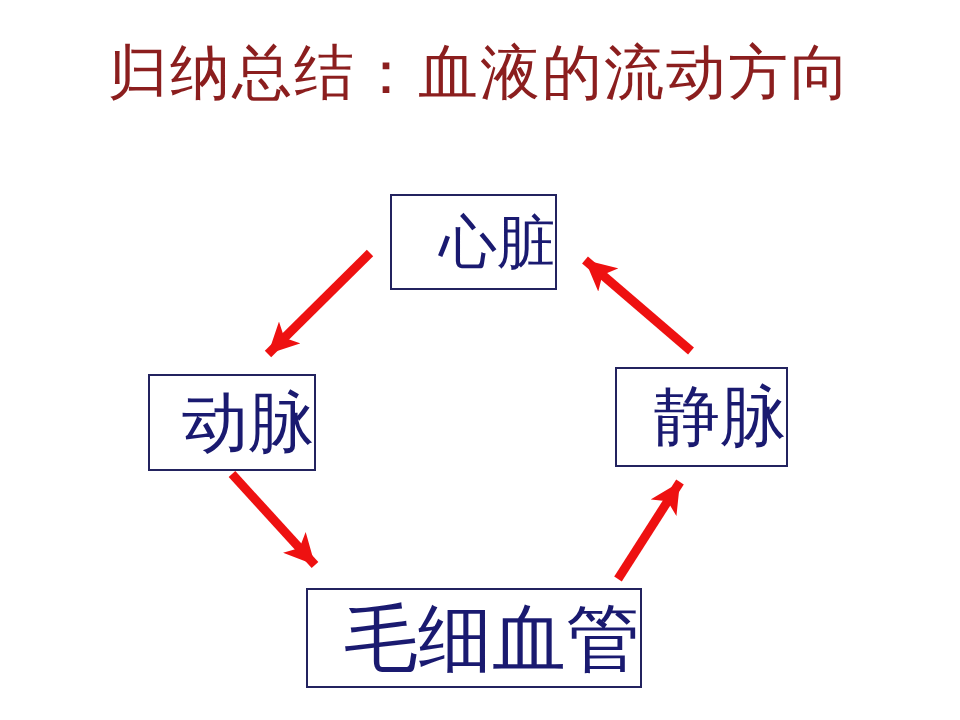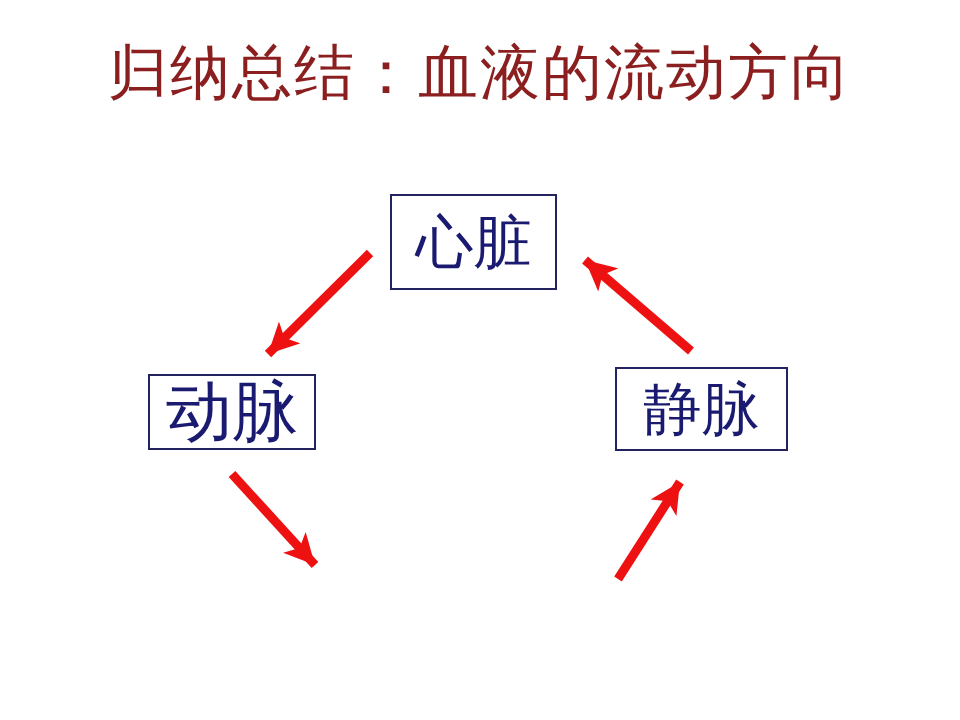--- a/index.html
+++ b/index.html
@@ -38,27 +38,27 @@
     fill: var(--color-arrow, #ee1111);
   }
   .node {
     position: absolute;
     box-sizing: border-box;
     border: 2px solid var(--color-node-border, #23235f);
     color: var(--color-node-text, #1a1a70);
     background: var(--color-background, #ffffff);
     display: flex;
     align-items: center;
-    justify-content: center;
+    justify-content: flex-end;
     white-space: nowrap;
     line-height: 1;
   }
   .node-heart     { left: 390px; top: 194px; width: 167px; height: 96px;  font-size: 58px; }
-  .node-artery    { left: 148px; top: 374px; width: 168px; height: 76px;  font-size: 66px; }
-  .node-vein      { left: 615px; top: 367px; width: 173px; height: 84px;  font-size: 58px; }
+  .node-artery    { left: 148px; top: 374px; width: 168px; height: 97px;  font-size: 66px; }
+  .node-vein      { left: 615px; top: 367px; width: 173px; height: 100px;  font-size: 66px; }
   .node-capillary { left: 306px; top: 588px; width: 336px; height: 100px; font-size: 74px; }
 </style>
 </head>
 <body>
 
 <div class="slide">
 
   <div class="title">归纳总结：血液的流动方向</div>
 
   <svg class="arrows" viewBox="0 0 960 720">
@@ -78,14 +78,17 @@
   </div>
 
   <div class="node node-artery">
     <span>动脉</span>
   </div>
 
   <div class="node node-vein">
     <span>静脉</span>
   </div>
 
+  <div class="node node-capillary">
+    <span>毛细血管</span>
+  </div>
 
 </div>
 
 </body></html>

